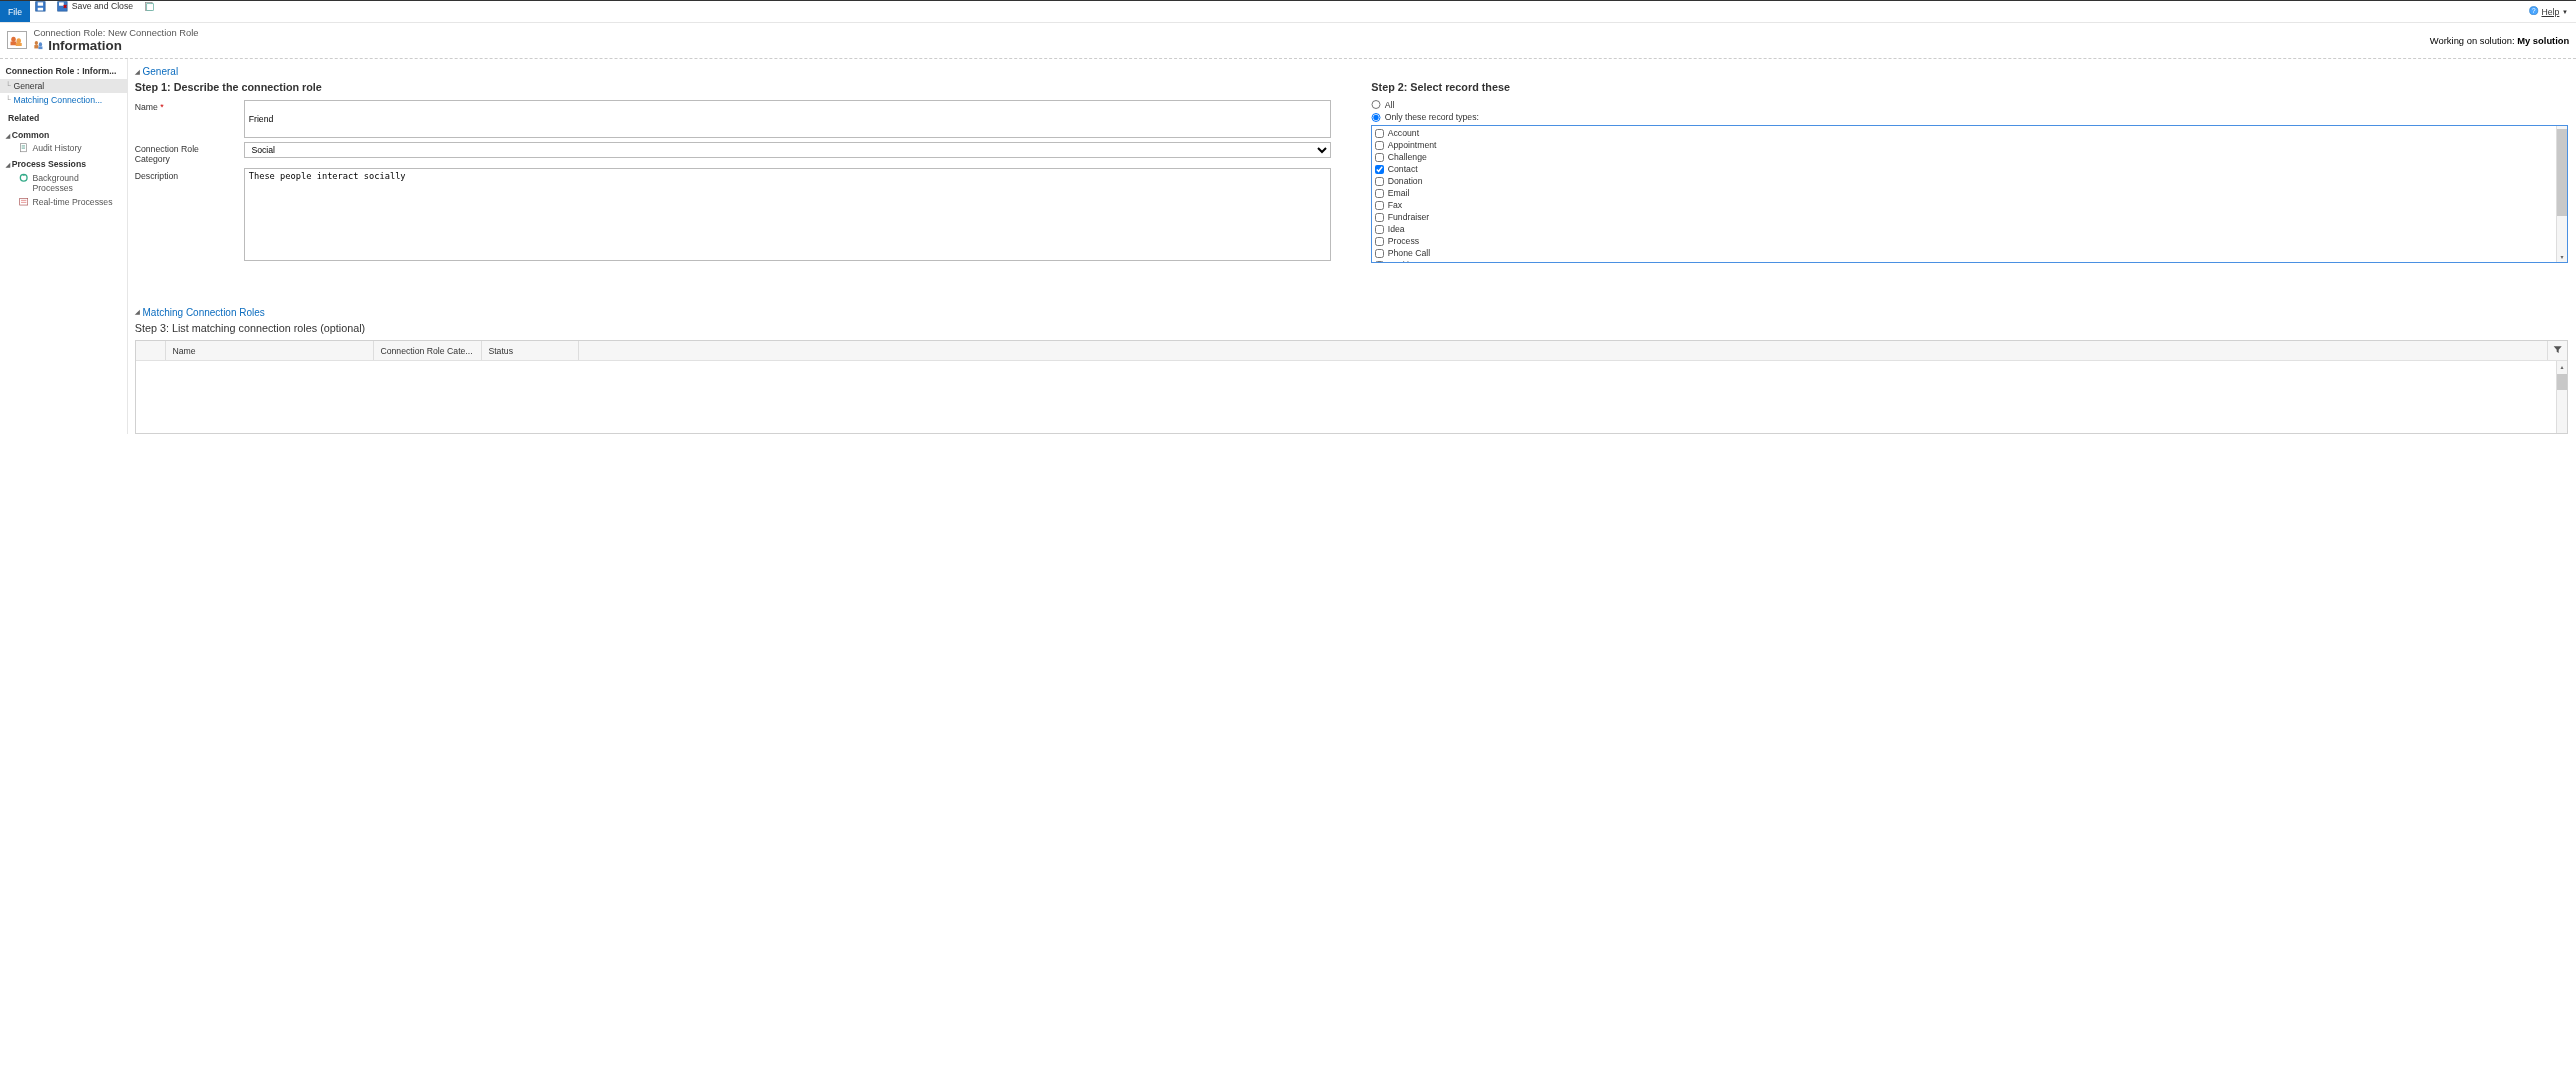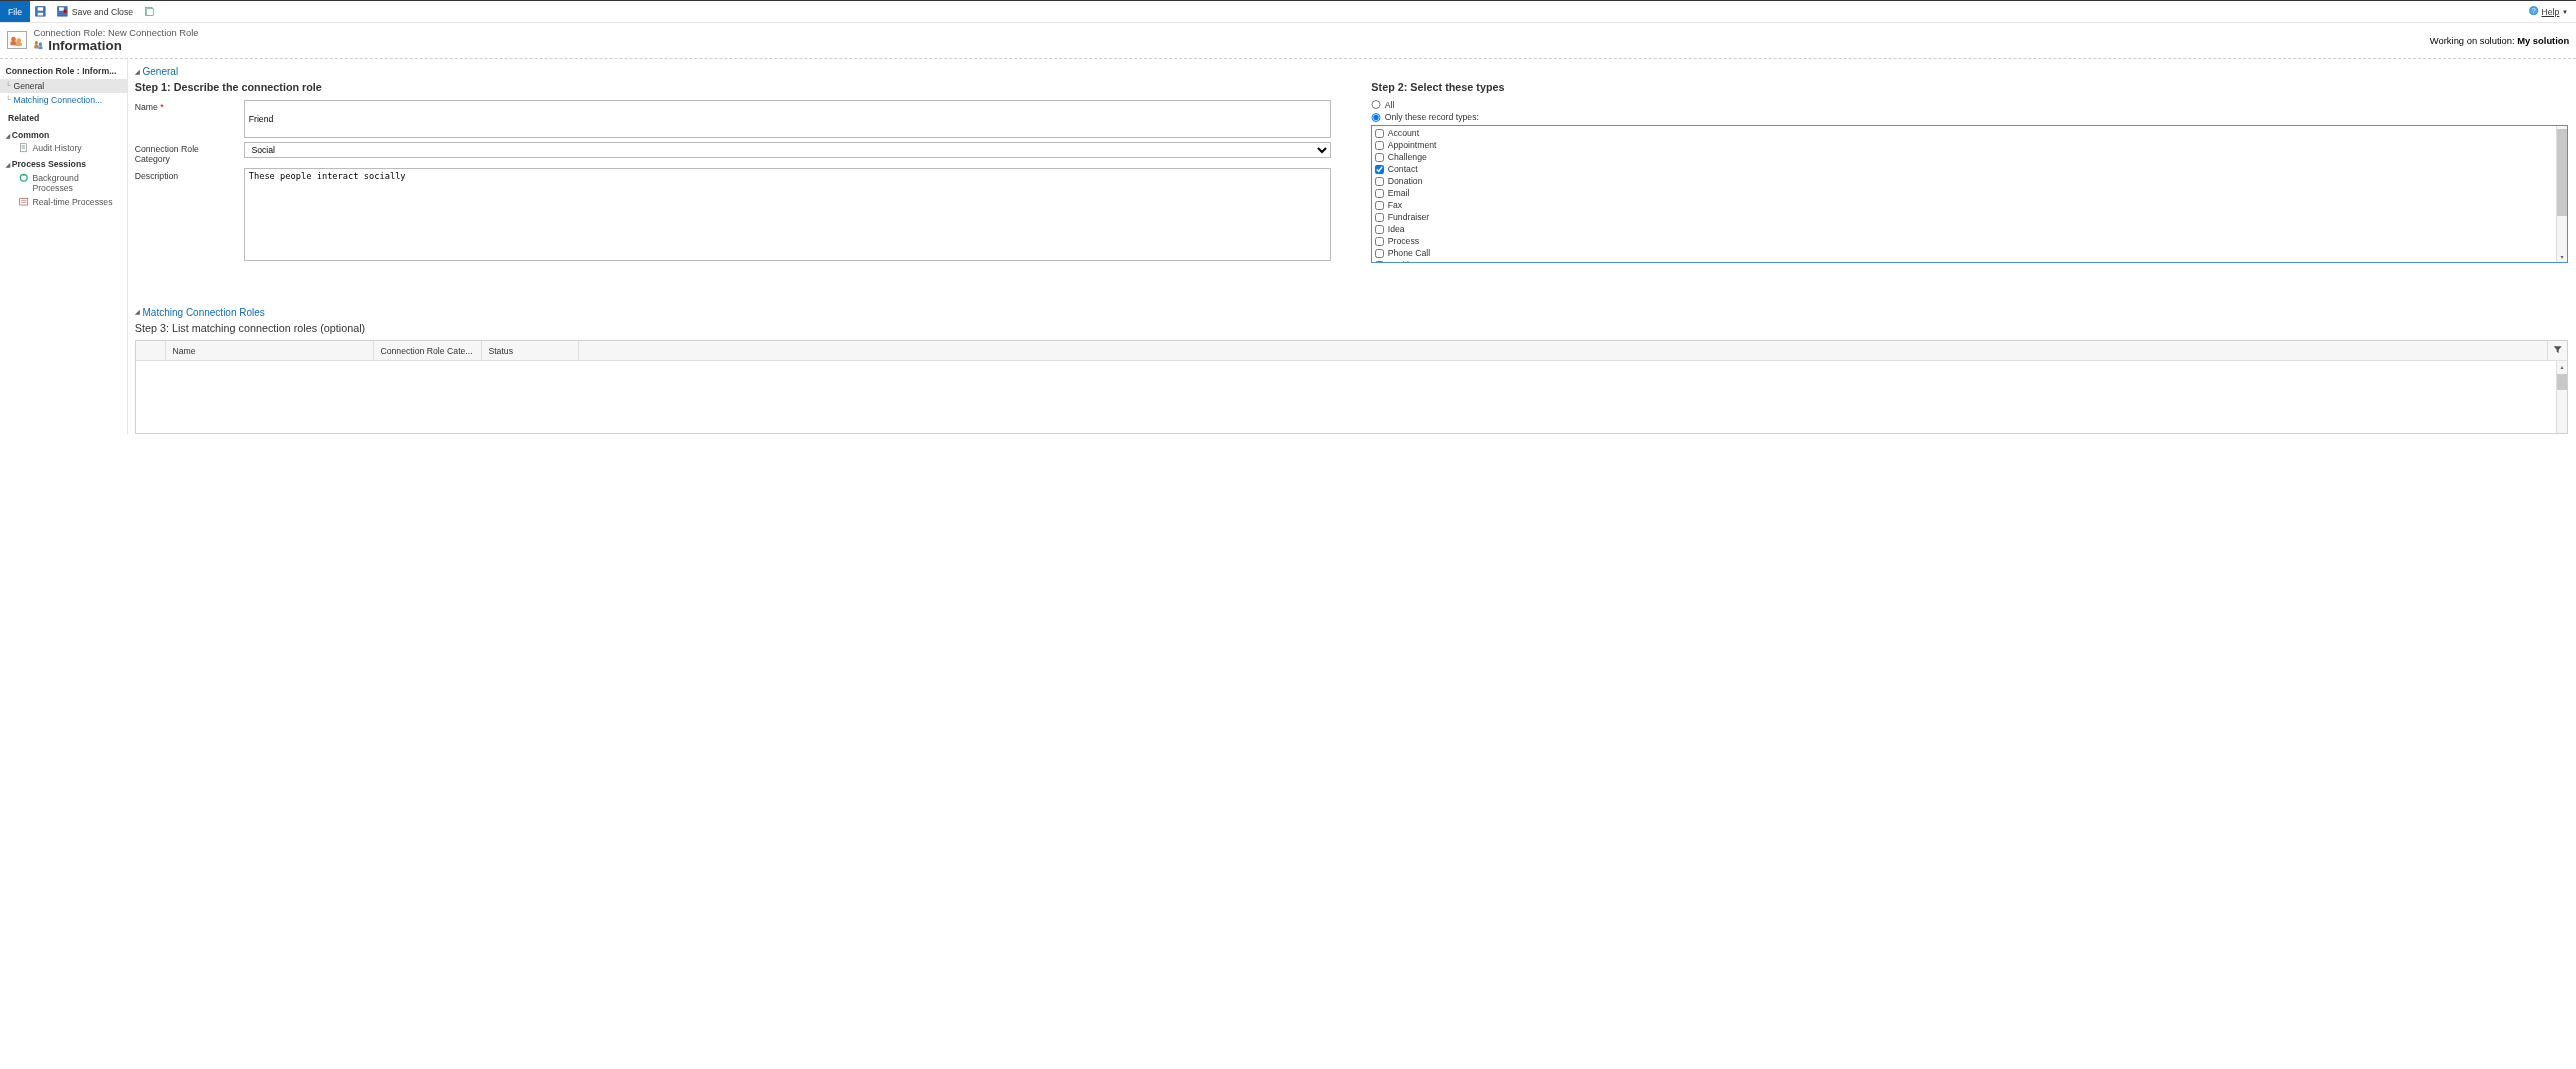--- a/index.html
+++ b/index.html
@@ -6,21 +6,21 @@
   body { font-family: "Segoe UI", Tahoma, Arial, sans-serif; font-size: 8.7px; color: #333; background: #fff; }
 
   .toolbar {
     height: 23px; border-top: 0.7px solid #333; border-bottom: 0.7px solid #e6e6e6;
     display: flex; align-items: stretch; background: #fff; position: relative;
   }
   .file-btn {
     background: #0b6cbf; color: #fff; padding: 0 8px; display: flex; align-items: center;
     font-size: 8.7px; cursor: pointer;
   }
-  .tb-item { display: flex; align-items: center; padding: 0 5.4px; gap: 4px; cursor: pointer; }
+  .tb-item { display: flex; align-items: flex-start; padding: 0 5.4px; gap: 4px; cursor: pointer; }
   .tb-icon { width: 10.8px; height: 10.8px; display: inline-block; }
   .help-item { margin-left: auto; display: flex; align-items: center; gap: 2.7px; padding: 0 8px; cursor: pointer; }
   .help-caret { font-size: 6px; }
 
   .header-row {
     display: flex; align-items: center; padding: 4px 6.7px 5.4px 6.7px; border-bottom: 0.7px dashed #ccc;
   }
   .header-icon-box { width: 20px; height: 17.5px; border: 0.7px solid #aaa; display: flex; align-items: center; justify-content: center; margin-right: 6.7px; }
   .header-text-block { flex: 1; }
   .header-eyebrow { color: #555; font-size: 9.4px; }
@@ -232,21 +232,21 @@
           </select>
         </div>
 
         <div class="form-row">
           <div class="form-label">Description</div>
           <textarea class="form-textarea" style="">These people interact socially</textarea>
         </div>
       </div>
 
       <div class="col">
-        <div class="step-title">Step 2: Select these types</div>
+        <div class="step-title">Step 2: Select record these</div>
 
         <div class="radio-row">
           <input type="radio" name="recsel" style="">
           <span>All</span>
         </div>
         <div class="radio-row">
           <input type="radio" name="recsel" checked="" style="">
           <span>Only these record types:</span>
         </div>
 

